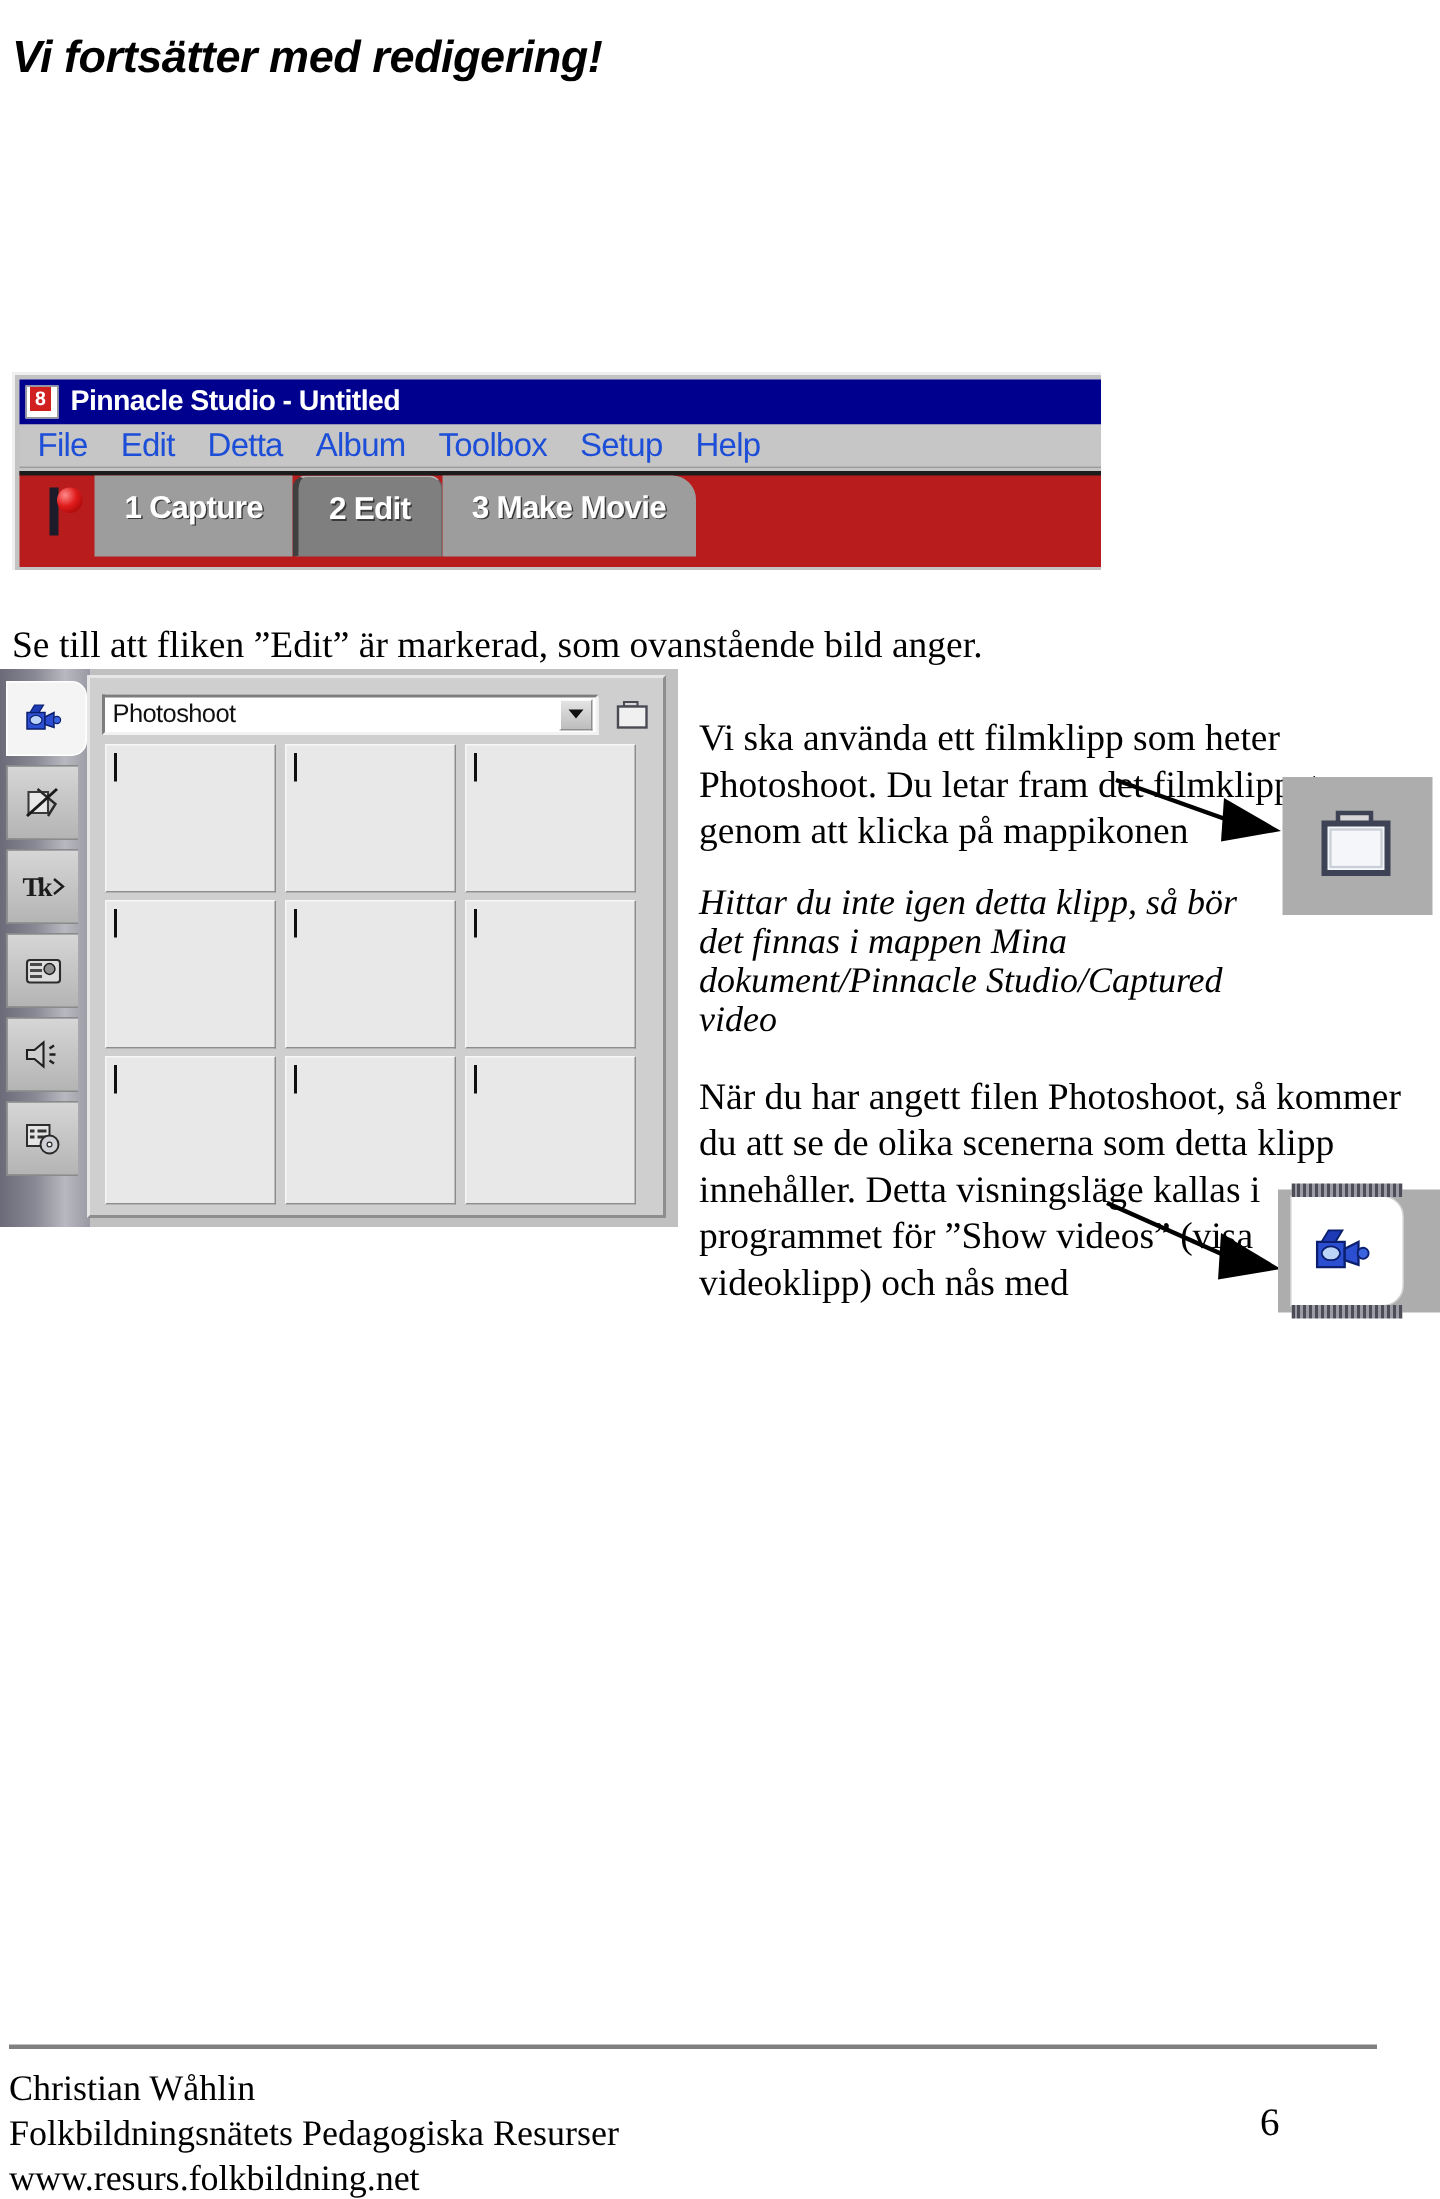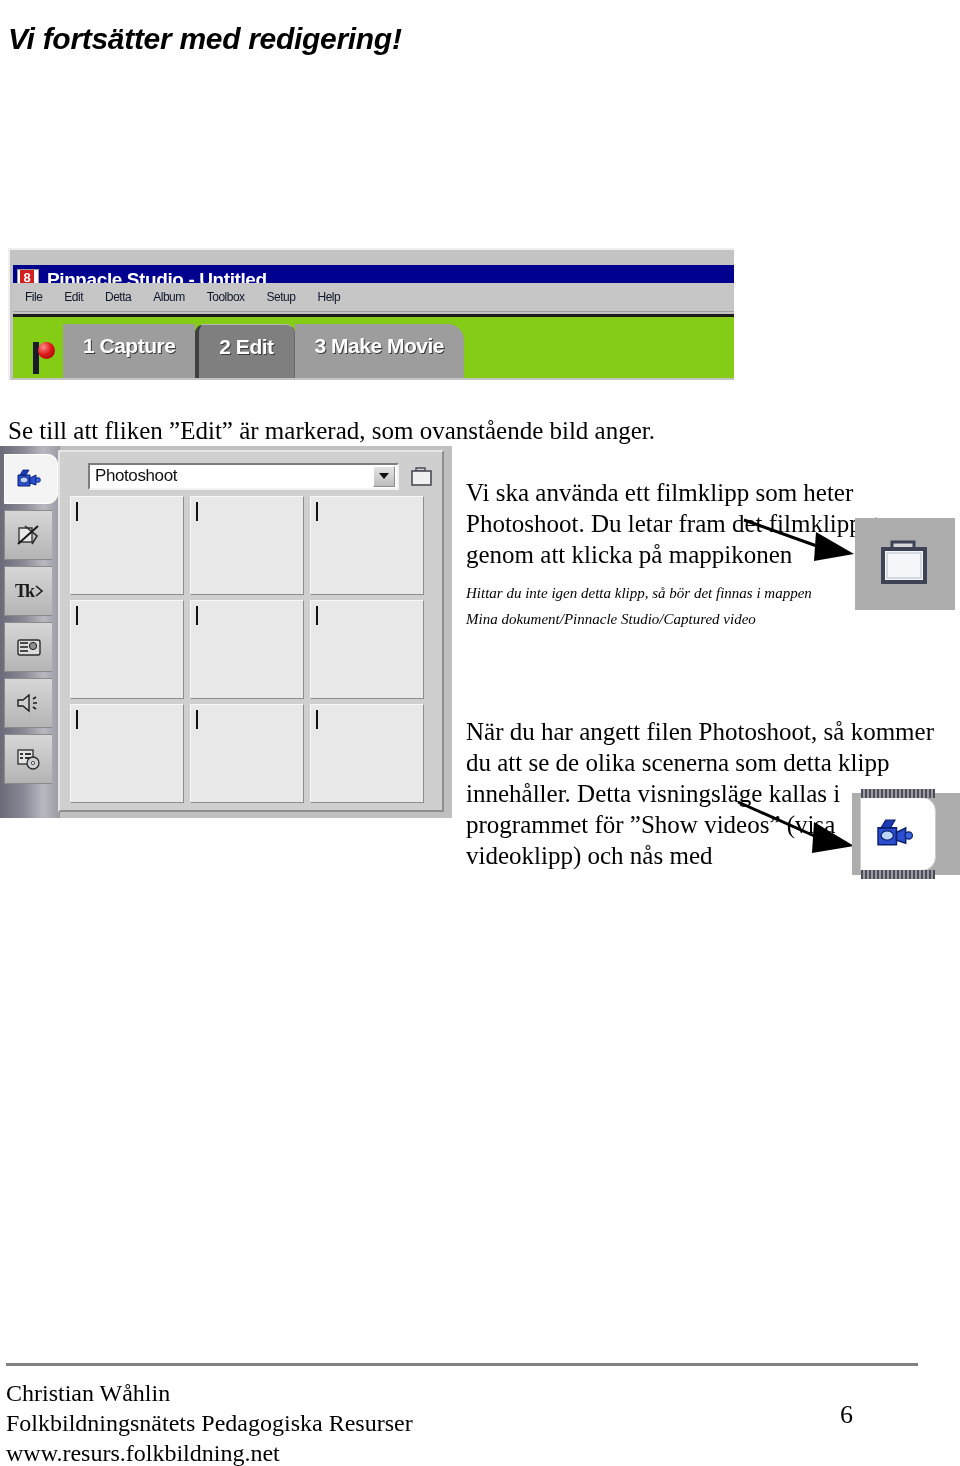--- a/index.html
+++ b/index.html
@@ -67,21 +67,21 @@
     width: 726px;
     height: 132px;
     background: #c3c3c3;
     border-top: 2px solid #efefef;
     border-left: 2px solid #efefef;
     box-sizing: border-box;
   }
   .ps-titlebar {
     position: absolute;
     left: 3px;
-    top: 15px;
+    top: 3px;
     right: 0;
     height: 30px;
     background: #00008f;
     display: flex;
     align-items: center;
     padding-left: 4px;
     box-sizing: border-box;
   }
   .ps-appicon {
     width: 20px;
@@ -123,37 +123,37 @@
     height: 29px;
     background: #c6c6c6;
     display: flex;
     align-items: center;
     padding-left: 12px;
     box-sizing: border-box;
     border-bottom: 1px solid #9d9d9d;
   }
   .ps-menu-item {
     font-family: "Liberation Sans", "DejaVu Sans", sans-serif;
-    font-size: 12px;
-    color: #0f172a;
+    font-size: 22px;
+    color: #1d4ed8;
     margin-right: 22px;
     letter-spacing: -0.5px;
     white-space: nowrap;
   }
   .ps-tabstrip {
     position: absolute;
     left: 3px;
     top: 64px;
     right: 0;
     bottom: 2px;
-    background: #84cc16;
+    background: #b91c1c;
     border-top: 3px solid #1c1c1c;
     box-sizing: border-box;
     display: flex;
-    align-items: flex-end;
+    align-items: flex-start;
     padding-left: 6px;
   }
   .ps-plogo {
     width: 44px;
     height: 40px;
     position: relative;
     flex: 0 0 auto;
     margin-top: 4px;
   }
   .ps-plogo .pbar {
@@ -267,21 +267,20 @@
     height: 27px;
     background: #ffffff;
     border: 2px solid #7d7d7d;
     border-right-color: #f2f2f2;
     border-bottom-color: #f2f2f2;
     box-sizing: border-box;
     display: flex;
     align-items: center;
     justify-content: space-between;
     padding-left: 5px;
-    margin-left: 20px;
   }
   .combo-value {
     font-family: "Liberation Sans", "DejaVu Sans", sans-serif;
     font-size: 17px;
     color: #111111;
     letter-spacing: -0.4px;
     white-space: nowrap;
   }
   .combo-arrow {
     width: 22px;
@@ -407,21 +406,21 @@
   
   .rtext {
     position: absolute;
     font-size: 25px;
     line-height: 31px;
   }
   #rtext-a { left: 466px; top: 452px; width: 420px; }
   #rtext-b {
     left: 466px; top: 565px; width: 380px;
     font-style: italic;
-    font-size: 15px;
+    font-size: 24px;
     line-height: 26px;
   }
   #rtext-c { left: 466px; top: 672px; width: 470px; margin-top: 44px; }
 
   
   .callout-folder {
     position: absolute;
     left: 855px;
     top: 518px;
     width: 100px;

